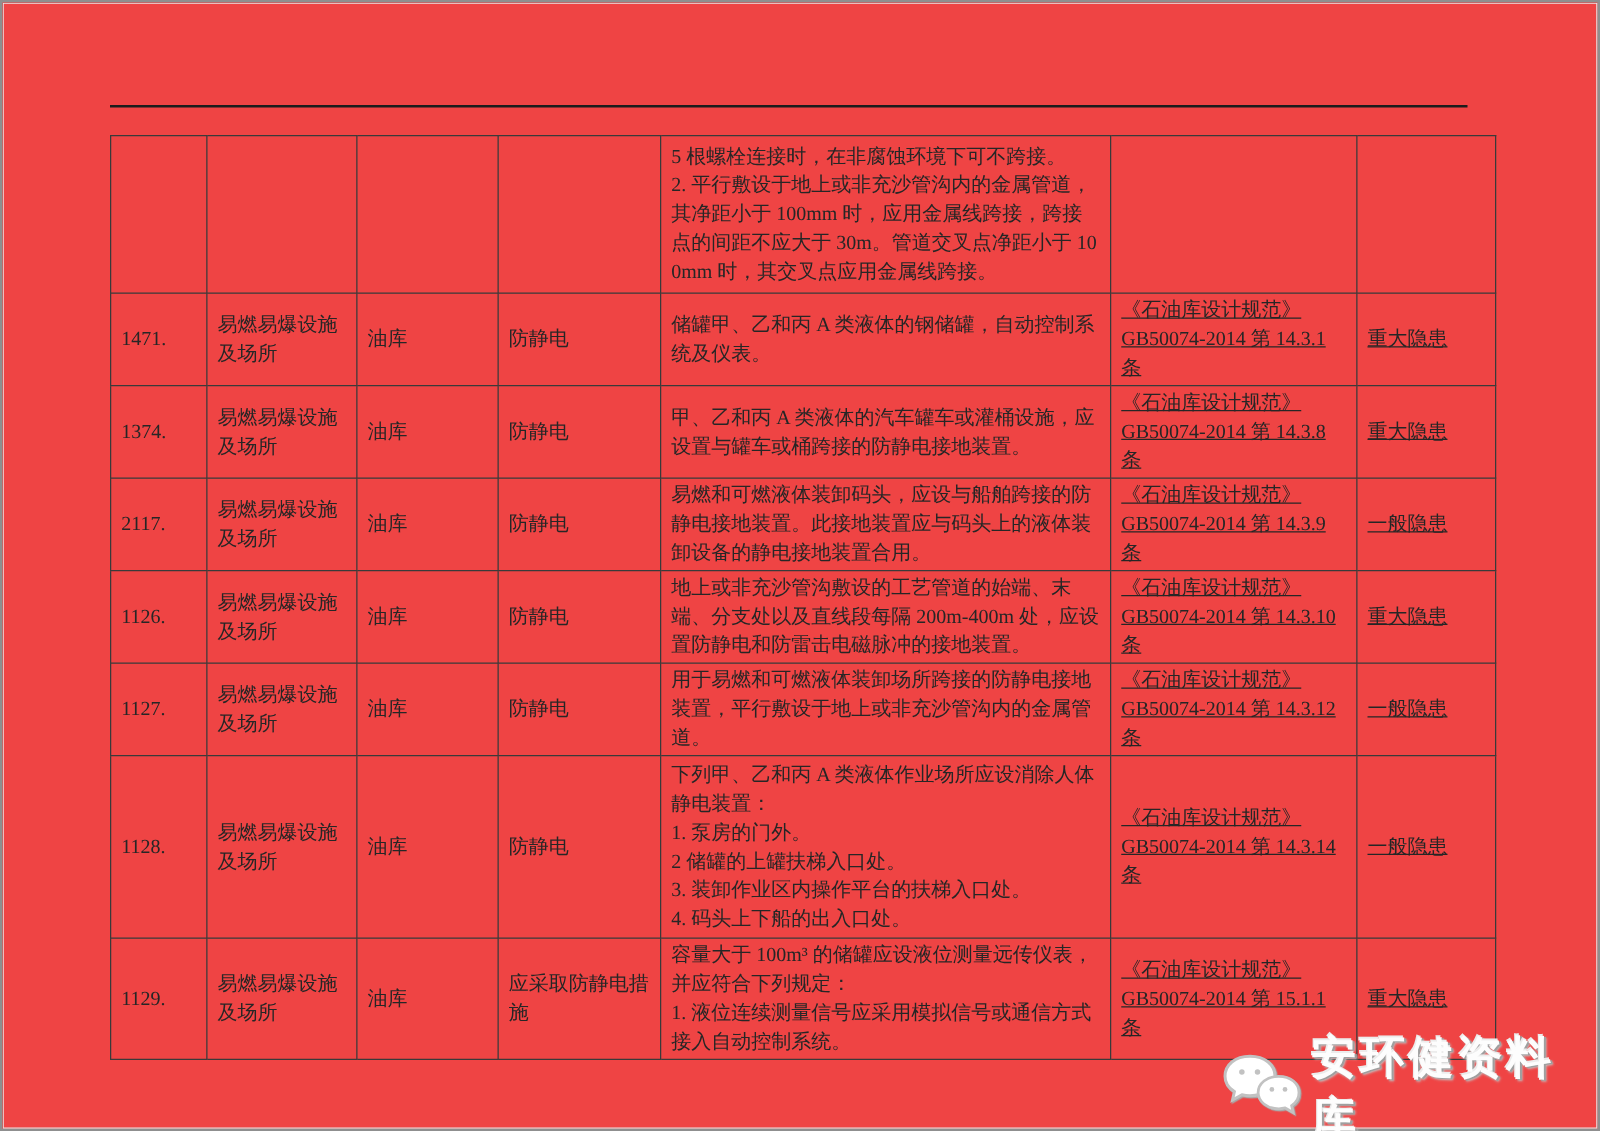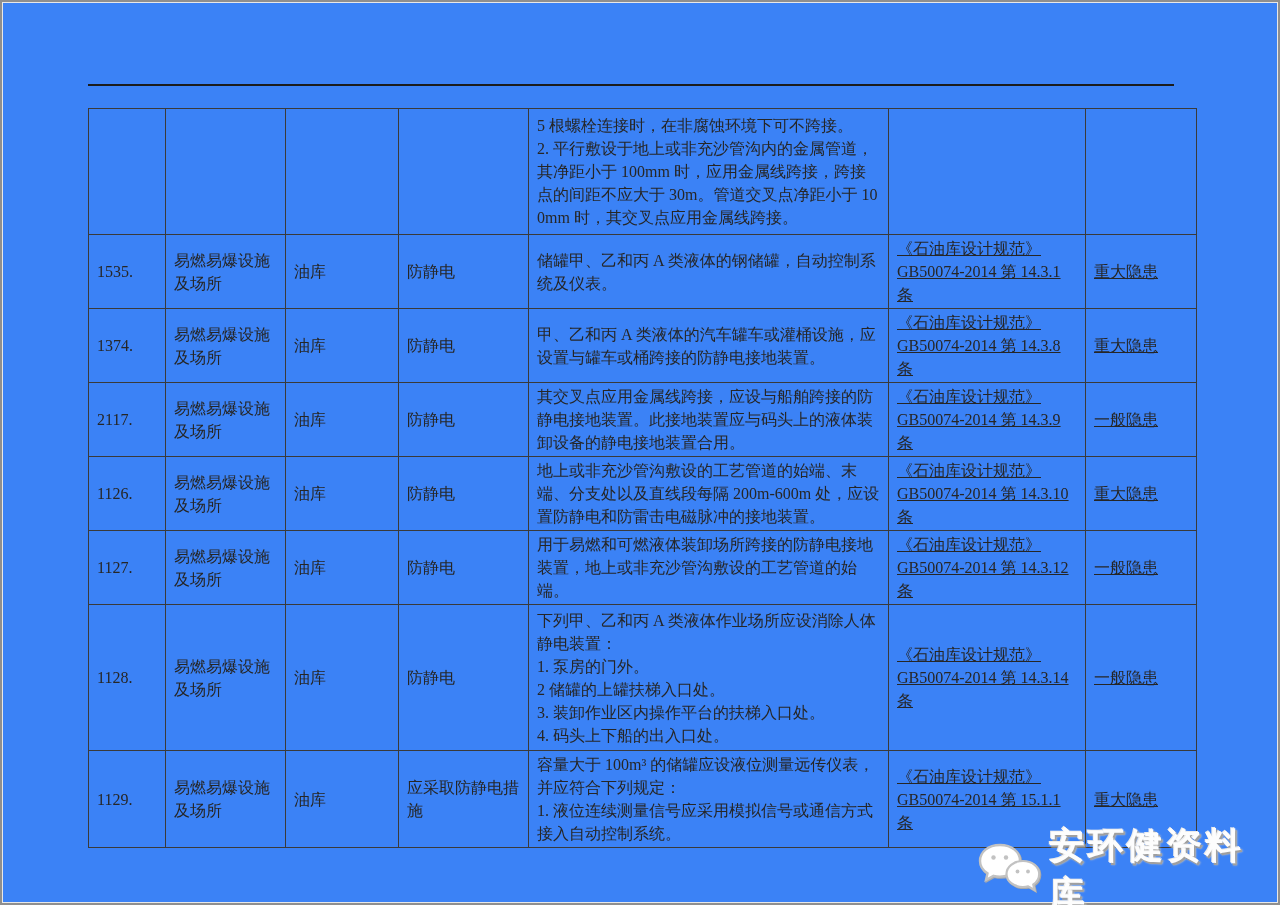--- a/index.html
+++ b/index.html
@@ -1,19 +1,19 @@
 <!DOCTYPE html>
 <html><head>
 <meta charset="utf-8">
 <style>
   html,body{margin:0;padding:0;background:#ffffff;}
   body{width:1280px;height:905px;overflow:hidden;
        font-family:"Liberation Serif","DejaVu Serif",serif;color:#262626;}
   .page{position:absolute;left:0;top:0;width:1276px;height:901px;
-        border:2px solid #8f8f8f;box-shadow:inset 0 0 0 1px #e8e8e8;background:#3b82f6;}
+        border:2px solid #8f8f8f;box-shadow:inset 0 0 0 1px #e8e8e8;background:#ef4444;}
   .header-rule{position:absolute;left:86px;top:82px;width:1086px;height:2px;background:#1c1c1c;}
   table.doc{position:absolute;left:86px;top:106px;border-collapse:collapse;table-layout:fixed;
             width:1108px;}
   table.doc td{border:1.5px solid #3a3a3a;vertical-align:middle;
                font-size:16px;line-height:23px;padding:2px 8px;word-break:break-all;}
   td.c-no{padding-left:10px;}
   td.c-content{white-space:pre-line;padding:4px 8px;}
   td.c-basis{white-space:pre-line;padding:2px 4px 2px 8px;text-decoration:underline;}
   td.c-level{padding-left:10px;text-decoration:underline;}
   tr.r0{height:126px;} tr.r1{height:49px;} tr.r2{height:52px;} tr.r3{height:62px;}
@@ -46,21 +46,21 @@
         <td class="c-no"></td>
         <td></td>
         <td></td>
         <td></td>
         <td class="c-content">5 根螺栓连接时，在非腐蚀环境下可不跨接。
 2.  平行敷设于地上或非充沙管沟内的金属管道，其净距小于 100mm 时，应用金属线跨接，跨接点的间距不应大于 30m。管道交叉点净距小于 100mm 时，其交叉点应用金属线跨接。</td>
         <td class="c-basis"></td>
         <td class="c-level"></td>
       </tr>
       <tr class="r1">
-        <td class="c-no">1535.</td>
+        <td class="c-no">1471.</td>
         <td>易燃易爆设施及场所</td>
         <td>油库</td>
         <td>防静电</td>
         <td class="c-content">储罐甲、乙和丙 A 类液体的钢储罐，自动控制系统及仪表。</td>
         <td class="c-basis">《石油库设计规范》
 GB50074-2014 第 14.3.1 条</td>
         <td class="c-level">重大隐患</td>
       </tr>
       <tr class="r2">
         <td class="c-no">1374.</td>
@@ -70,41 +70,41 @@
         <td class="c-content">甲、乙和丙 A 类液体的汽车罐车或灌桶设施，应设置与罐车或桶跨接的防静电接地装置。</td>
         <td class="c-basis">《石油库设计规范》
 GB50074-2014 第 14.3.8 条</td>
         <td class="c-level">重大隐患</td>
       </tr>
       <tr class="r3">
         <td class="c-no">2117.</td>
         <td>易燃易爆设施及场所</td>
         <td>油库</td>
         <td>防静电</td>
-        <td class="c-content">其交叉点应用金属线跨接，应设与船舶跨接的防静电接地装置。此接地装置应与码头上的液体装卸设备的静电接地装置合用。</td>
+        <td class="c-content">易燃和可燃液体装卸码头，应设与船舶跨接的防静电接地装置。此接地装置应与码头上的液体装卸设备的静电接地装置合用。</td>
         <td class="c-basis">《石油库设计规范》
 GB50074-2014 第 14.3.9 条</td>
         <td class="c-level">一般隐患</td>
       </tr>
       <tr class="r4">
         <td class="c-no">1126.</td>
         <td>易燃易爆设施及场所</td>
         <td>油库</td>
         <td>防静电</td>
-        <td class="c-content">地上或非充沙管沟敷设的工艺管道的始端、末端、分支处以及直线段每隔 200m-600m 处，应设置防静电和防雷击电磁脉冲的接地装置。</td>
+        <td class="c-content">地上或非充沙管沟敷设的工艺管道的始端、末端、分支处以及直线段每隔 200m-400m 处，应设置防静电和防雷击电磁脉冲的接地装置。</td>
         <td class="c-basis">《石油库设计规范》
 GB50074-2014 第 14.3.10 条</td>
         <td class="c-level">重大隐患</td>
       </tr>
       <tr class="r5">
         <td class="c-no">1127.</td>
         <td>易燃易爆设施及场所</td>
         <td>油库</td>
         <td>防静电</td>
-        <td class="c-content">用于易燃和可燃液体装卸场所跨接的防静电接地装置，地上或非充沙管沟敷设的工艺管道的始端。</td>
+        <td class="c-content">用于易燃和可燃液体装卸场所跨接的防静电接地装置，平行敷设于地上或非充沙管沟内的金属管道。</td>
         <td class="c-basis">《石油库设计规范》
 GB50074-2014 第 14.3.12 条</td>
         <td class="c-level">一般隐患</td>
       </tr>
       <tr class="r6">
         <td class="c-no">1128.</td>
         <td>易燃易爆设施及场所</td>
         <td>油库</td>
         <td>防静电</td>
         <td class="c-content">下列甲、乙和丙 A 类液体作业场所应设消除人体静电装置：

